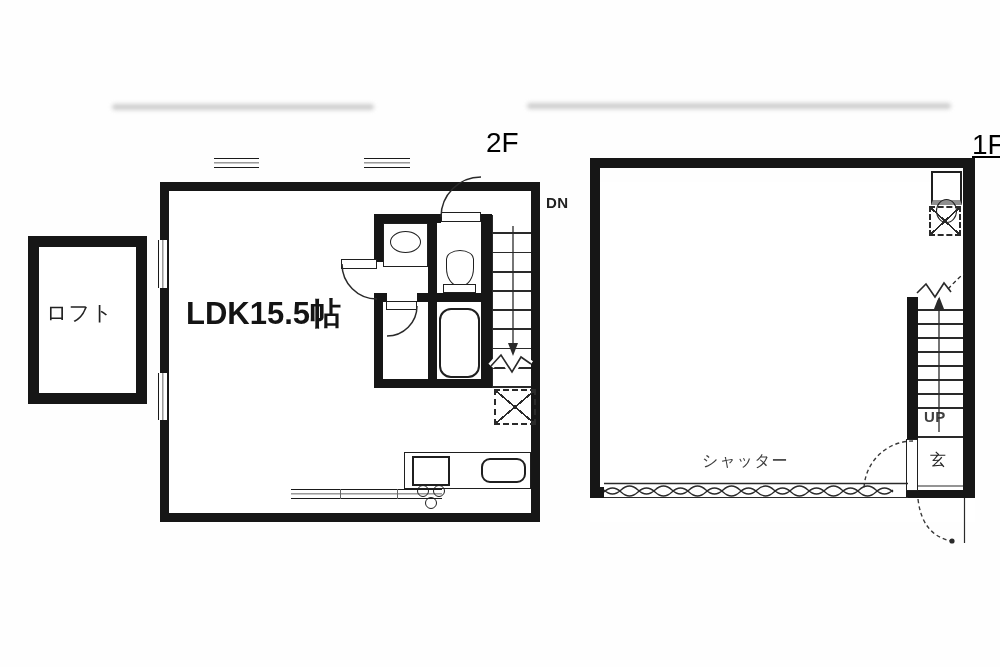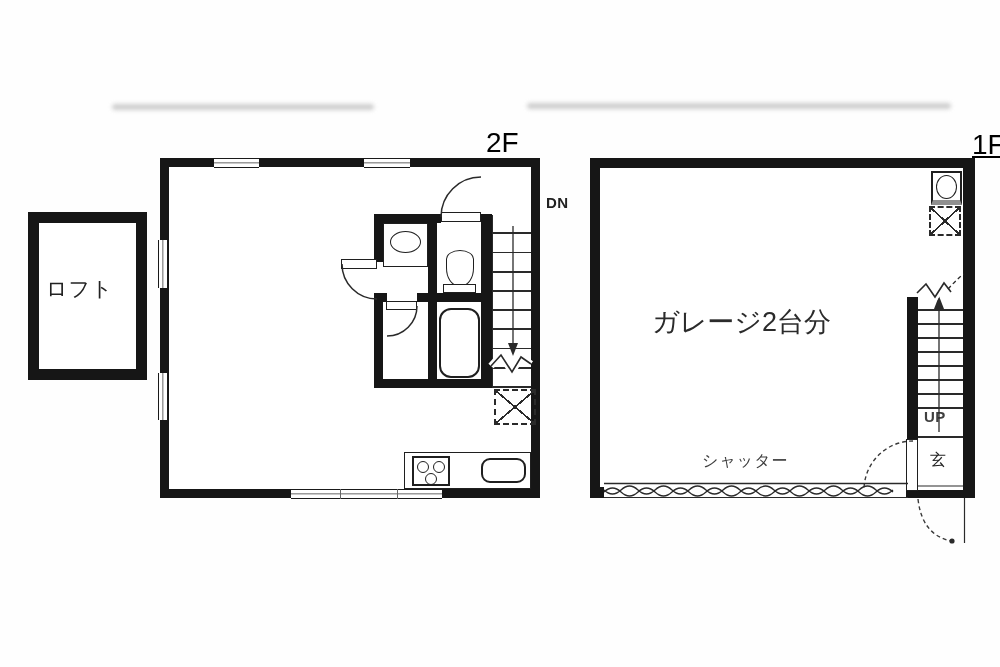--- a/index.html
+++ b/index.html
@@ -1,18 +1,18 @@
 <!DOCTYPE html>
 <html><head>
 <meta charset="utf-8">
 <style>
   html,body{margin:0;padding:0;background:#fff;}
   .canvas{position:relative;width:1000px;height:667px;background:#fefefe;overflow:hidden;
           font-family:"Liberation Sans","DejaVu Sans",sans-serif;color:#1a1a1a;}
-  .abs{position:absolute;}
+  .abs{position:absolute;margin-top:24px;}
   .wall{position:absolute;background:#161616;}
   .thinline{position:absolute;background:#2a2a2a;}
   .smudge{position:absolute;height:6px;background:#bdbdbd;filter:blur(2px);opacity:.75;border-radius:3px;}
   .lbl{position:absolute;white-space:nowrap;line-height:1;}
   .floor-tag{font-size:28px;color:#000000;}
   .win-h{position:absolute;height:10px;background:#fff;border-top:1.6px solid #1a1a1a;border-bottom:1.6px solid #1a1a1a;box-sizing:border-box;}
   .win-h::after{content:"";position:absolute;left:0;right:0;top:50%;height:1.3px;background:#666;transform:translateY(-50%);}
   .win-v{position:absolute;width:10px;background:#fff;border-left:1.6px solid #1a1a1a;border-right:1.6px solid #1a1a1a;box-sizing:border-box;}
   .win-v::after{content:"";position:absolute;top:0;bottom:0;left:50%;width:1.3px;background:#666;transform:translateX(-50%);}
   .xbox{position:absolute;border:2px dashed #2a2a2a;box-sizing:border-box;background:
@@ -43,20 +43,21 @@
   <div class="abs" style="left:160px;top:158px;width:380px;height:340px;border:9px solid #161616;background:#fff;box-sizing:border-box;"></div>
 
   <div class="win-h" style="left:214px;top:158px;width:45px;"></div>
   <div class="win-h" style="left:364px;top:158px;width:46px;"></div>
   <div class="win-v" style="left:158px;top:240px;height:48px;"></div>
   <div class="win-v" style="left:158px;top:373px;height:47px;"></div>
   <div class="win-h" style="left:291px;top:489px;width:151px;"></div>
   <div class="thinline" style="left:340px;top:489px;width:1.4px;height:10px;background:#666;"></div>
   <div class="thinline" style="left:397px;top:489px;width:1.4px;height:10px;background:#666;"></div>
 
+  <div class="lbl" style="left:186px;top:298px;font-size:31px;font-weight:600;color:#141414;">LDK15.5帖</div>
 
   <div class="wall" style="left:374px;top:214px;width:67px;height:9px;"></div>
   <div class="wall" style="left:481px;top:214px;width:11px;height:9px;"></div>
   <div class="wall" style="left:374px;top:214px;width:9px;height:48px;"></div>
   <div class="wall" style="left:374px;top:300px;width:9px;height:88px;"></div>
   <div class="wall" style="left:481px;top:214px;width:11px;height:174px;"></div>
   <div class="wall" style="left:374px;top:379px;width:118px;height:9px;"></div>
   <div class="wall" style="left:428px;top:214px;width:9px;height:88px;"></div>
   <div class="wall" style="left:374px;top:293px;width:13px;height:9px;"></div>
   <div class="wall" style="left:417px;top:293px;width:75px;height:9px;"></div>
@@ -94,21 +95,20 @@
   <div class="wall" style="left:590px;top:158px;width:10px;height:340px;"></div>
   <div class="wall" style="left:963px;top:158px;width:12px;height:340px;"></div>
   <div class="wall" style="left:590px;top:487px;width:14px;height:11px;"></div>
   <div class="wall" style="left:906px;top:490px;width:69px;height:8px;"></div>
 
   <div class="fixture" style="left:931px;top:171px;width:31px;height:34px;border-width:2px;border-bottom:5px solid #909090;">
     <span class="abs" style="left:3px;top:2px;width:19px;height:22px;border:1.8px solid #1f1f1f;border-radius:50%;"></span>
   </div>
   <div class="xbox" style="left:929px;top:206px;width:32px;height:30px;"></div>
 
-  <div class="lbl" style="left:652px;top:309px;font-size:27px;color:#2b2b2b;">ガレージ2台分</div>
 
   <div class="wall" style="left:907px;top:297px;width:11px;height:143px;"></div>
   <div class="treads treads-1f" style="left:918px;top:297px;width:45px;height:113px;"></div>
   <div class="lbl" style="left:924px;top:409px;font-size:15px;font-weight:600;letter-spacing:.5px;color:#404040;">UP</div>
 
   <div class="thinline" style="left:918px;top:436px;width:45px;height:1.6px;"></div>
   <div class="lbl" style="left:930px;top:452px;font-size:16px;color:#222;">玄</div>
   <div class="leaf" style="left:906px;top:439px;width:12px;height:52px;"></div>
 
   <div class="lbl" style="left:702px;top:453px;font-size:16px;color:#3d3d3d;letter-spacing:1px;">シャッター</div>

